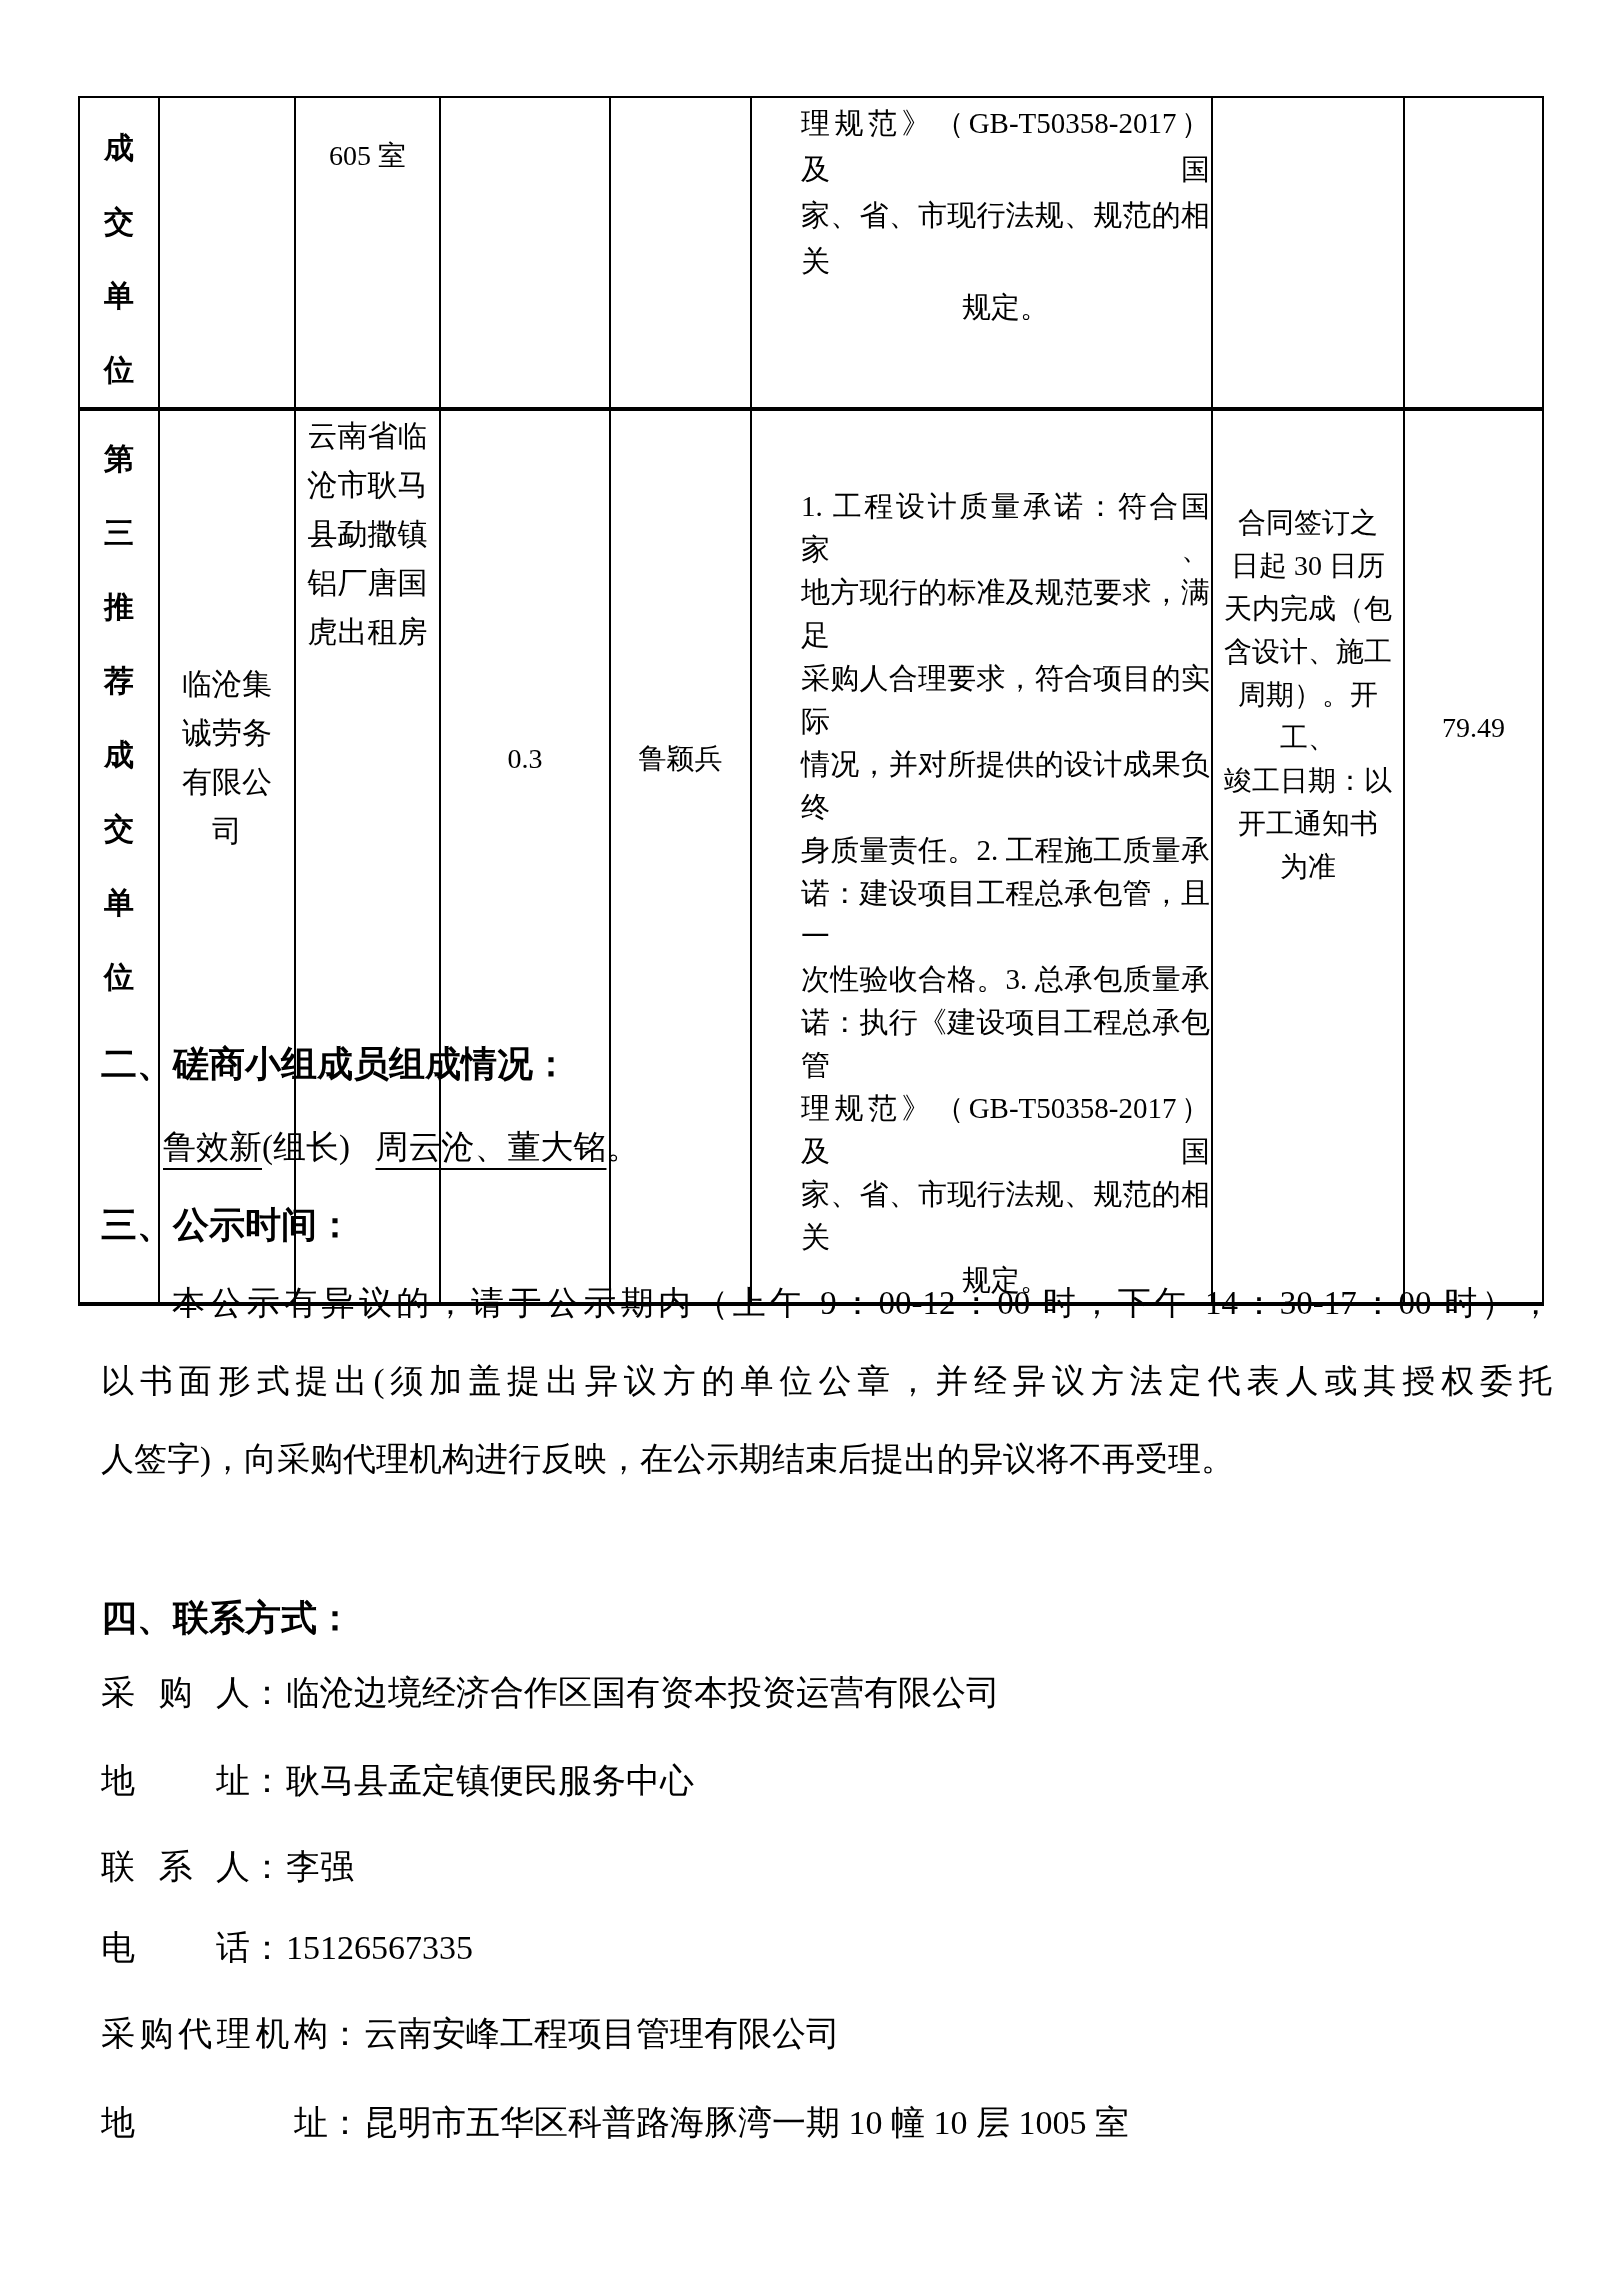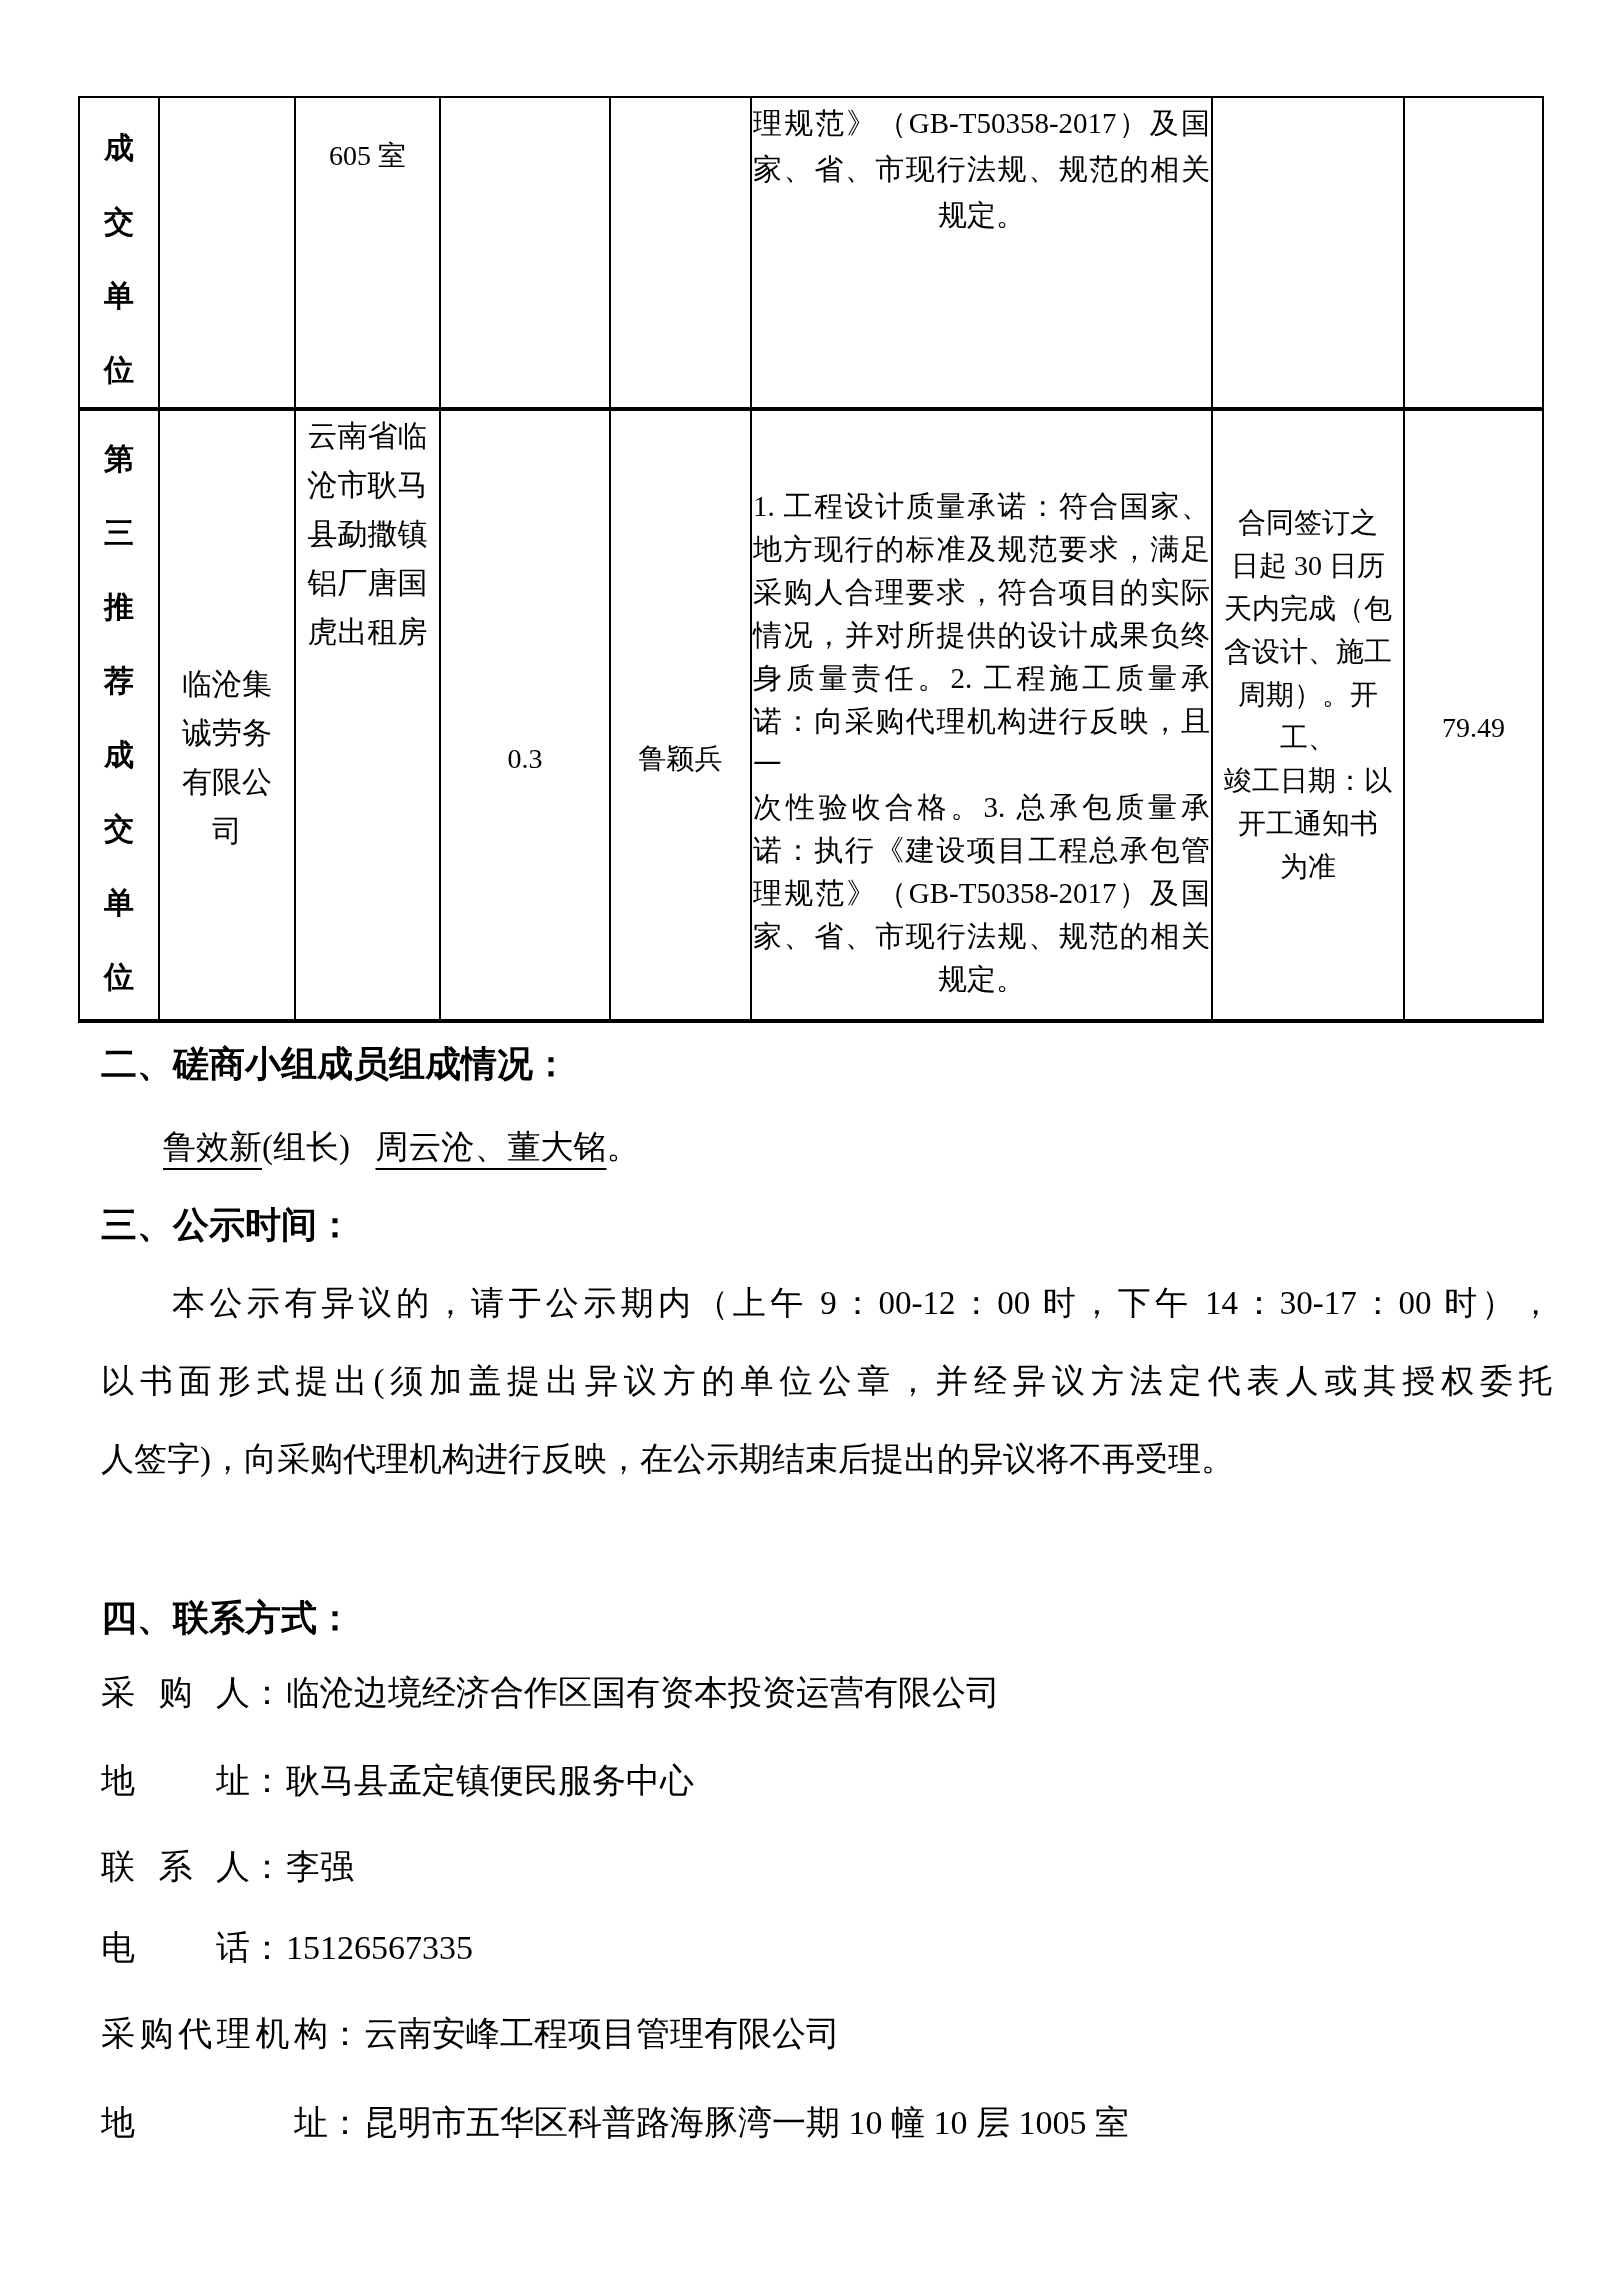--- a/index.html
+++ b/index.html
@@ -37,21 +37,21 @@
   .r1 .vchars{margin-top:12.7px;}
   .r2 .vchars{margin-top:11.8px;}
   .r2 .vchars .ln{line-height:74px;}
 
   
   .r1c3{margin-top:36px;line-height:43px;}
   .r1c6{margin-top:2px;}
   .r1c6 .ln{line-height:46px;font-size:29px;}
 
   
-  .just{padding:0 1px;}
+  .just{padding:0 1px;margin-left:48px;}
   .just .ln{text-align:justify;text-align-last:justify;}
   .just .ln:last-child{text-align-last:center;}
 
   
   .c2b{margin-top:248px;}
   .c2b .ln{line-height:49px;font-size:30px;}
   .c3b{text-align:center;}
   .c3b .ln{line-height:49px;font-size:30px;}
   .c4b{margin-top:326px;line-height:43px;}
   .c5b{margin-top:326px;line-height:43px;}
@@ -169,21 +169,21 @@
         <td>
           <div class="c5b">鲁颖兵</div>
         </td>
         <td>
           <div class="just c6b">
               <div class="ln">1. 工程设计质量承诺：符合国家、</div>
               <div class="ln">地方现行的标准及规范要求，满足</div>
               <div class="ln">采购人合理要求，符合项目的实际</div>
               <div class="ln">情况，并对所提供的设计成果负终</div>
               <div class="ln">身质量责任。2. 工程施工质量承</div>
-              <div class="ln">诺：向采购代理机构进行反映，且一</div>
+              <div class="ln">诺：建设项目工程总承包管，且一</div>
               <div class="ln">次性验收合格。3. 总承包质量承</div>
               <div class="ln">诺：执行《建设项目工程总承包管</div>
               <div class="ln">理规范》（GB-T50358-2017）及国</div>
               <div class="ln">家、省、市现行法规、规范的相关</div>
               <div class="ln">规定。</div>
             </div>
         </td>
         <td>
           <div class="c7b">
               <div class="ln">合同签订之</div>

